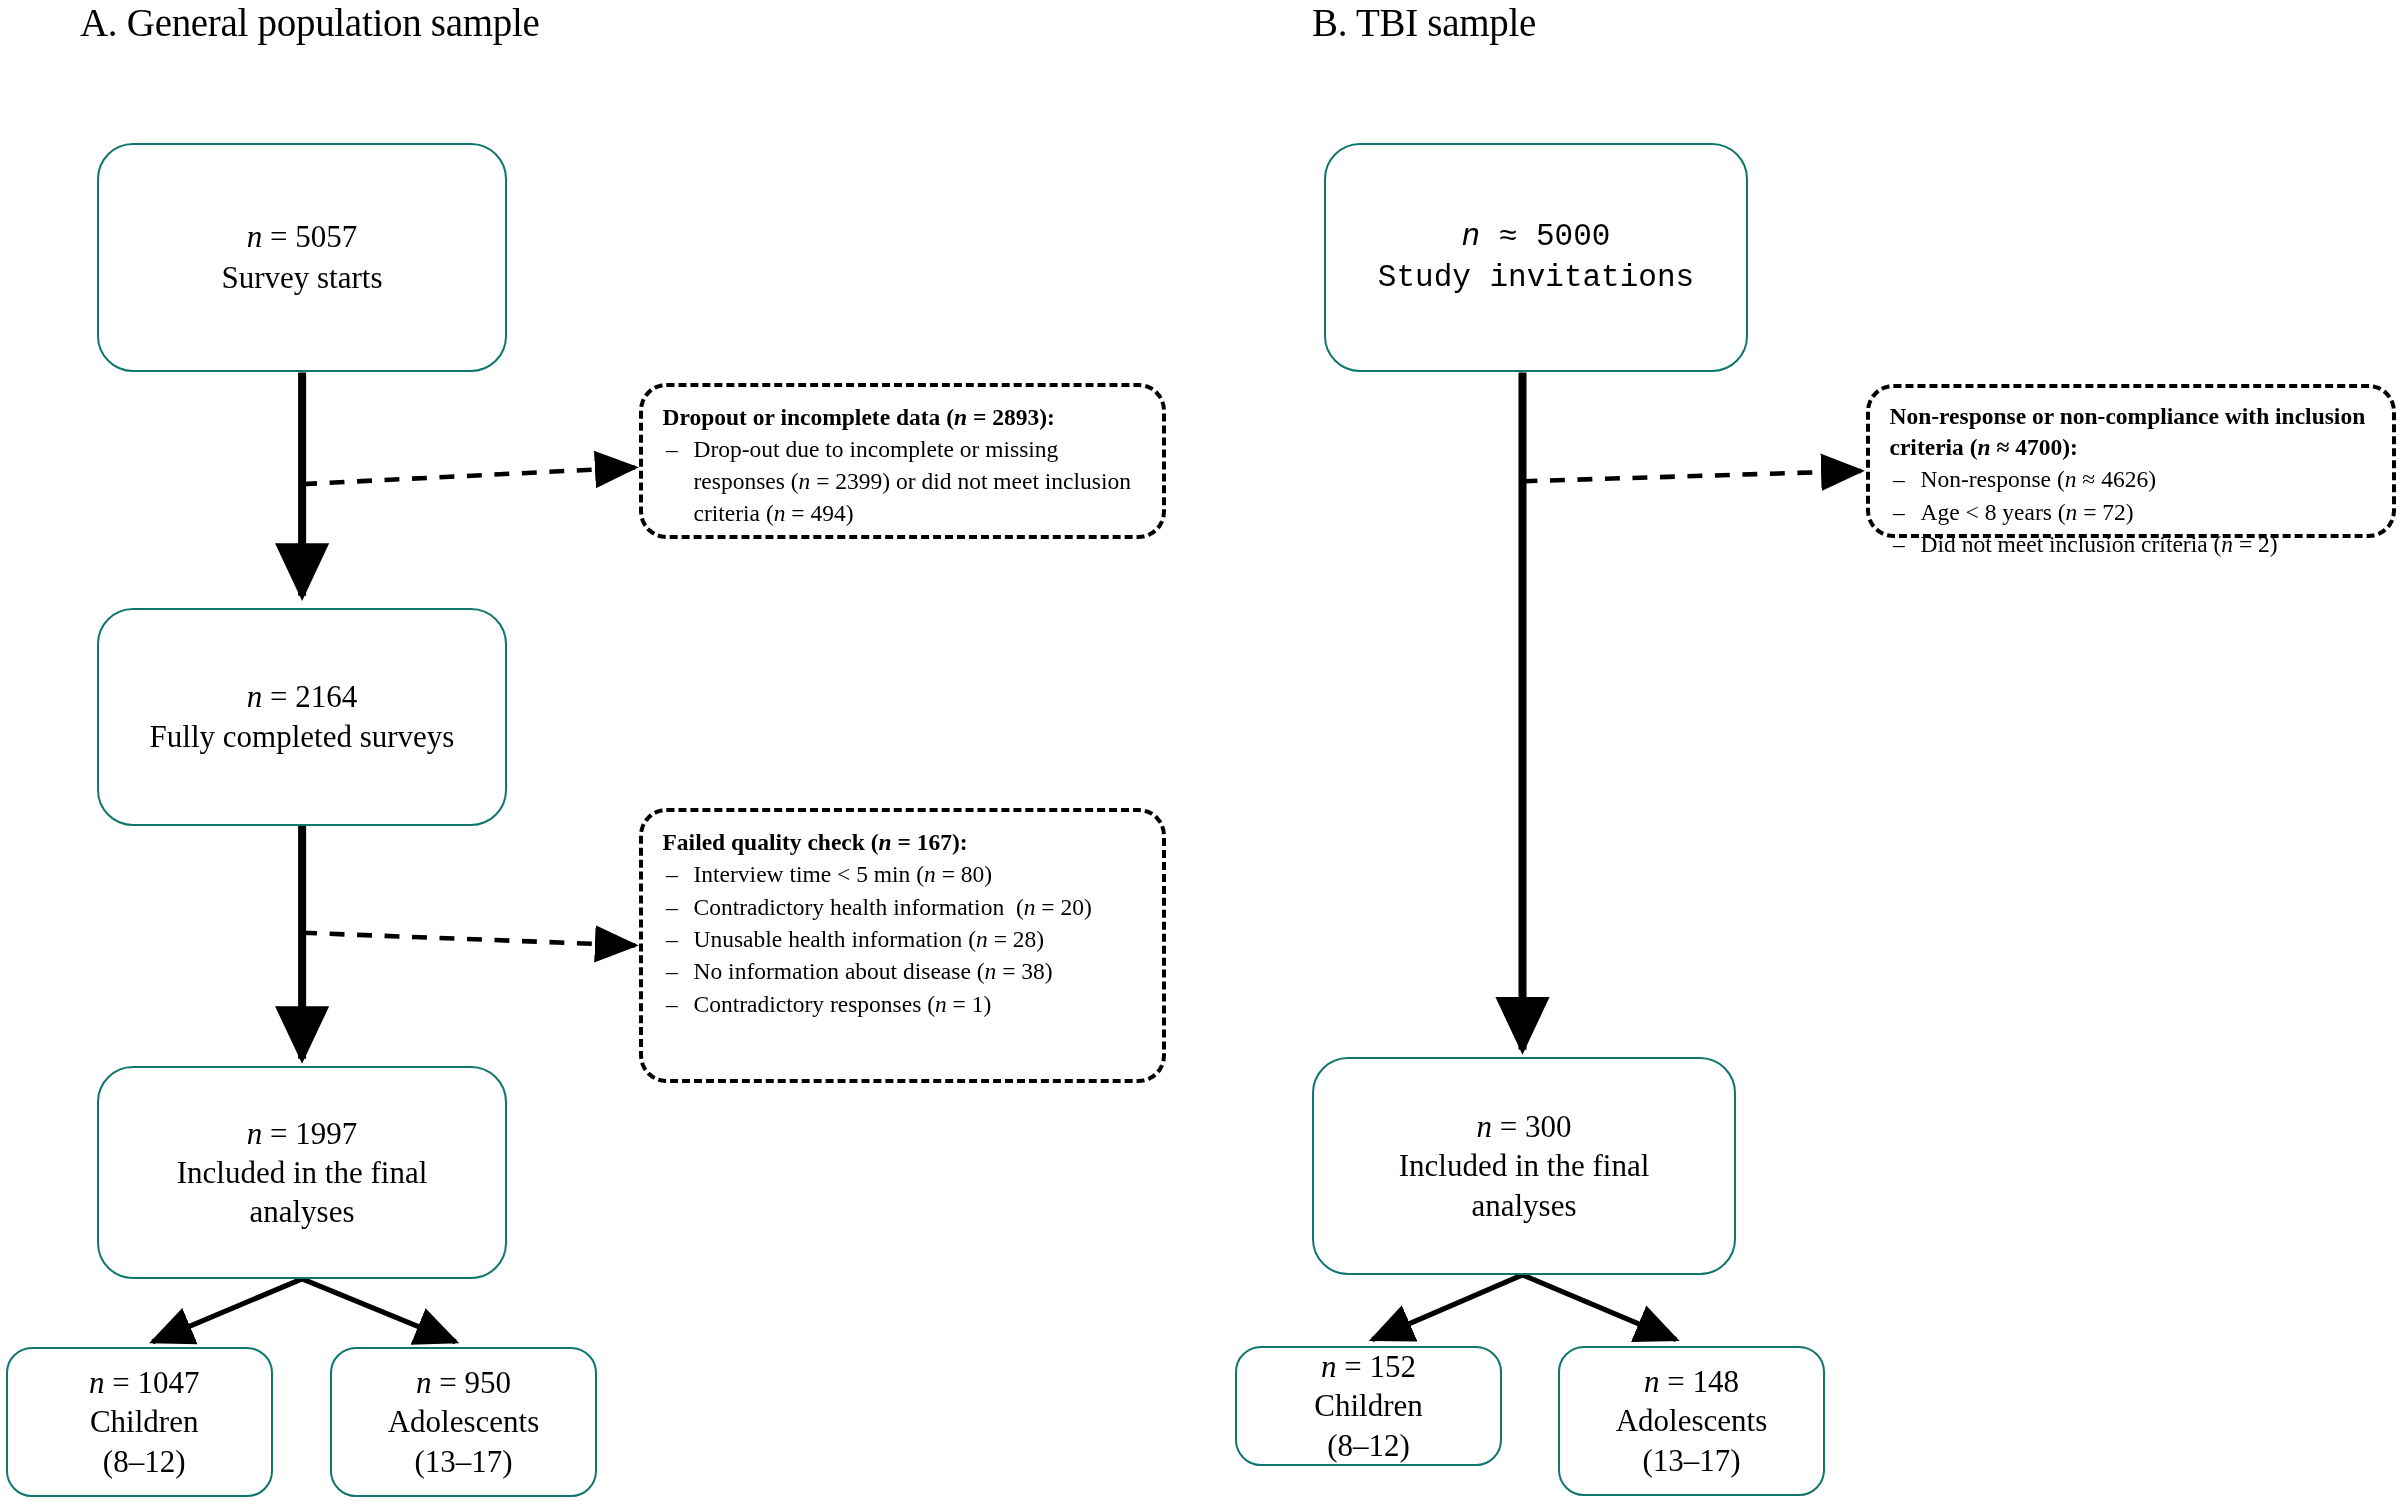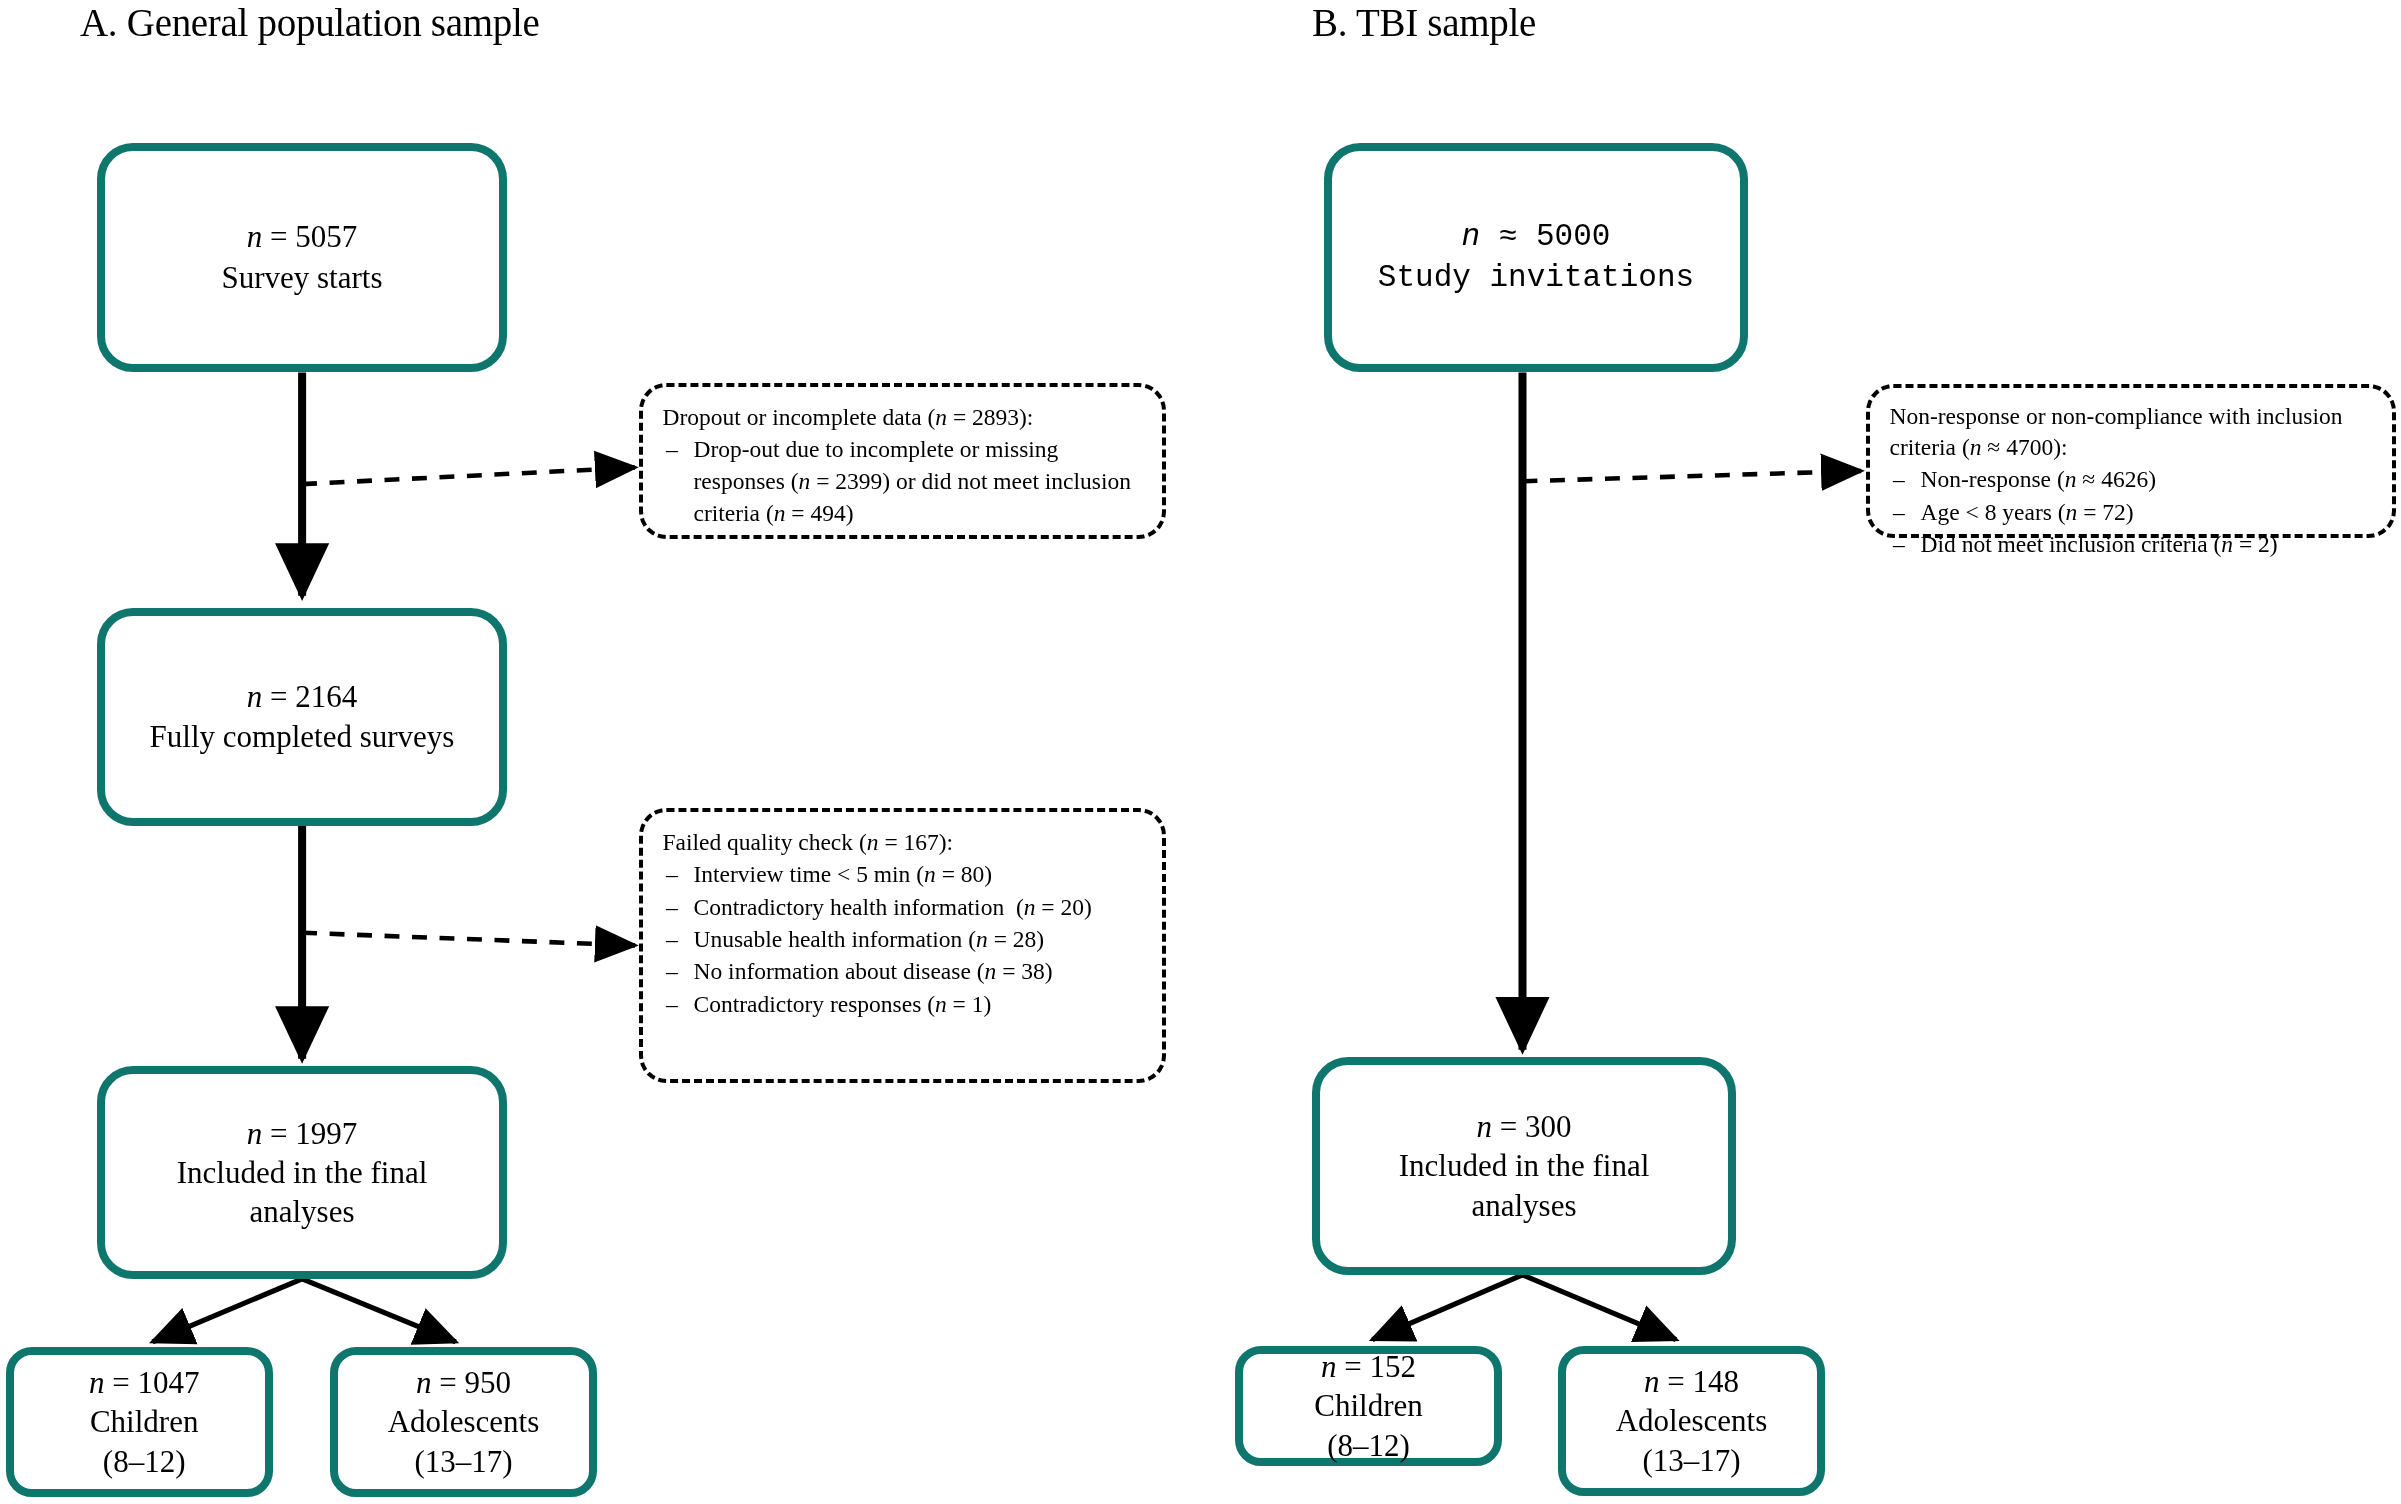--- a/index.html
+++ b/index.html
@@ -3,30 +3,30 @@
 <meta charset="utf-8">
 <style>
   html,body{margin:0;padding:0;background:#ffffff;}
   body{width:2401px;height:1504px;position:relative;
        font-family:"Liberation Serif","DejaVu Serif",serif;color:#000;}
   #stage{position:absolute;left:0;top:0;width:2401px;height:1504px;overflow:hidden;background:#fff;}
 
   .panel-title{position:absolute;font-weight:normal;font-size:39px;letter-spacing:-0.3px;
                white-space:nowrap;line-height:1;}
 
-  .node{position:absolute;box-sizing:border-box;border:8px solid #0f766e;border-radius:36px;
+  .node{position:absolute;box-sizing:border-box;border:2px solid #0f766e;border-radius:36px;
         background:#fff;display:flex;flex-direction:column;align-items:center;
         justify-content:center;text-align:center;}
   .node .ln{font-size:31px;line-height:1.30;white-space:nowrap;}
   .node .ln.tight{line-height:1.26;}
   .node .ln i{font-style:italic;}
 
   .callout{position:absolute;box-sizing:border-box;border:4px dashed #000;border-radius:27.5px;
            background:#fff;padding:15px 17px 12.6px 19.5px;}
-  .callout .hd{font-size:23.5px;font-weight:normal;line-height:1.33;margin-bottom:1.1px;}
+  .callout .hd{font-size:23.5px;font-weight:bold;line-height:1.33;margin-bottom:1.1px;}
   .callout .hd i{font-style:italic;}
   .callout ul{list-style:none;margin:0;padding:0;}
   .callout li{font-size:23.5px;line-height:1.35;padding-left:31px;position:relative;
               margin:0 0 0.6px 0;}
   .callout li .dash{position:absolute;left:3.4px;top:0;}
   .callout li i{font-style:italic;}
 
   svg.edges{position:absolute;left:0;top:0;width:2401px;height:1504px;pointer-events:none;}
 </style>
 </head>

